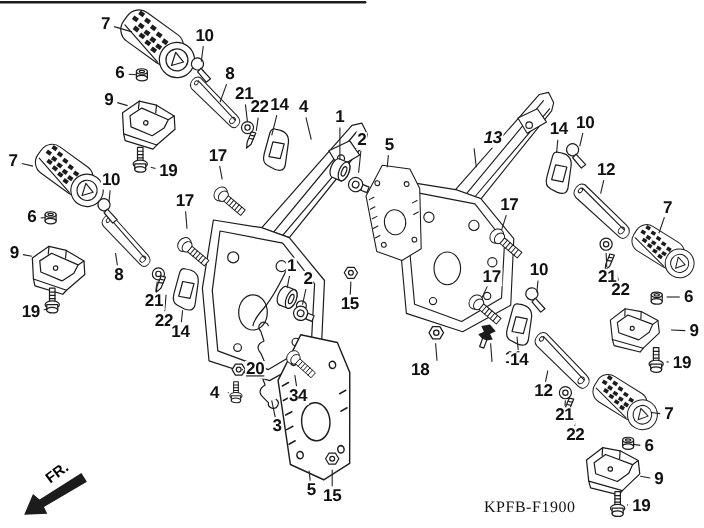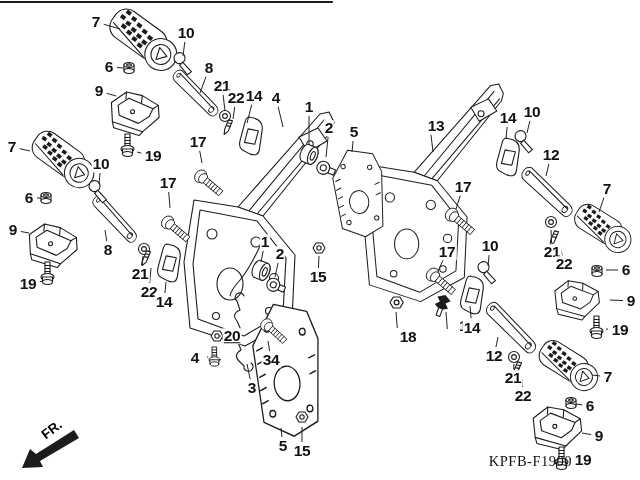--- a/index.html
+++ b/index.html
@@ -9,21 +9,21 @@
   #art,#leaders{position:absolute;left:0;top:0}
   #art{stroke:#1c1c1c;fill:none;stroke-width:1.1;stroke-linecap:round;stroke-linejoin:round}
   #art .w{fill:#fff}
   #art .b{fill:#1c1c1c;stroke:none}
   #leaders line{stroke:#222;stroke-width:1}
   .callout{position:absolute;transform:translate(-50%,-50%);
            font:600 15.5px/1 "Liberation Sans",sans-serif;color:#111;
            background:#fff;padding:0 1px;letter-spacing:-0.3px;white-space:nowrap}
   #fr-label{position:absolute;left:41px;top:423px;transform:rotate(-37deg);
             font:700 13.5px/1 "Liberation Sans",sans-serif;color:#000}
-  #part-code{position:absolute;left:440px;top:454px;width:132px;text-align:right;
+  #part-code{position:absolute;left:440px;top:454px;width:132px;text-align:left;
              font:500 14.5px/1 "Liberation Serif",serif;color:#111;letter-spacing:.5px}
 </style>
 </head>
 <body>
 
 <div id="canvas">
 
 <svg id="art" width="640" height="480" viewBox="0 0 640 480">
   <defs>
     <g id="peg">
@@ -287,42 +287,42 @@
       <div class="callout" style="left: 99px; top: 91px;">9</div>
       <div class="callout" style="left: 222px; top: 86px;">21</div>
       <div class="callout" style="left: 236px; top: 98px;">22</div>
       <div class="callout" style="left: 254px; top: 96px;">14</div>
       <div class="callout" style="left: 276px; top: 98px;">4</div>
       <div class="callout" style="left: 309px; top: 107px;">1</div>
       <div class="callout" style="left: 329px; top: 128px;">2</div>
       <div class="callout" style="left: 198px; top: 142px;">17</div>
       <div class="callout" style="left: 153px; top: 156px;">19</div>
       <div class="callout" style="left: 354px; top: 132px;">5</div>
-      <div class="callout" style="left: 436px; top: 126px;">13</div>
+      <div class="callout" style="left: 448px; top: 126px; font-style: italic;">13</div>
       <div class="callout" style="left: 12px; top: 147px;">7</div>
       <div class="callout" style="left: 101px; top: 164px;">10</div>
       <div class="callout" style="left: 29px; top: 198px;">6</div>
       <div class="callout" style="left: 13px; top: 230px;">9</div>
       <div class="callout" style="left: 168px; top: 183px;">17</div>
       <div class="callout" style="left: 108px; top: 250px;">8</div>
       <div class="callout" style="left: 28px; top: 284px;">19</div>
       <div class="callout" style="left: 140px; top: 274px;">21</div>
       <div class="callout" style="left: 149px; top: 292px;">22</div>
       <div class="callout" style="left: 164px; top: 302px;">14</div>
       <div class="callout" style="left: 265px; top: 242px;">1</div>
       <div class="callout" style="left: 280px; top: 254px;">2</div>
       <div class="callout" style="left: 318px; top: 277px;">15</div>
       <div class="callout" style="left: 232px; top: 336px; text-decoration: underline;">20</div>
       <div class="callout" style="left: 195px; top: 358px;">4</div>
       <div class="callout" style="left: 252px; top: 388px;">3</div>
       <div class="callout" style="left: 271px; top: 360px;">34</div>
       <div class="callout" style="left: 283px; top: 446px;">5</div>
       <div class="callout" style="left: 302px; top: 451px;">15</div>
       <div class="callout" style="left: 463px; top: 187px;">17</div>
-      <div class="callout" style="left: 408px; top: 337px;">18</div>
+      <div class="callout" style="left: 382px; top: 337px;">18</div>
       <div class="callout" style="left: 448px; top: 326px; margin-left: 19px;">11</div>
       <div class="callout" style="left: 447px; top: 252px;">17</div>
       <div class="callout" style="left: 490px; top: 246px;">10</div>
       <div class="callout" style="left: 472px; top: 328px;">14</div>
       <div class="callout" style="left: 494px; top: 356px;">12</div>
       <div class="callout" style="left: 513px; top: 378px;">21</div>
       <div class="callout" style="left: 523px; top: 396px;">22</div>
       <div class="callout" style="left: 508px; top: 118px;">14</div>
       <div class="callout" style="left: 532px; top: 112px;">10</div>
       <div class="callout" style="left: 551px; top: 155px;">12</div>

